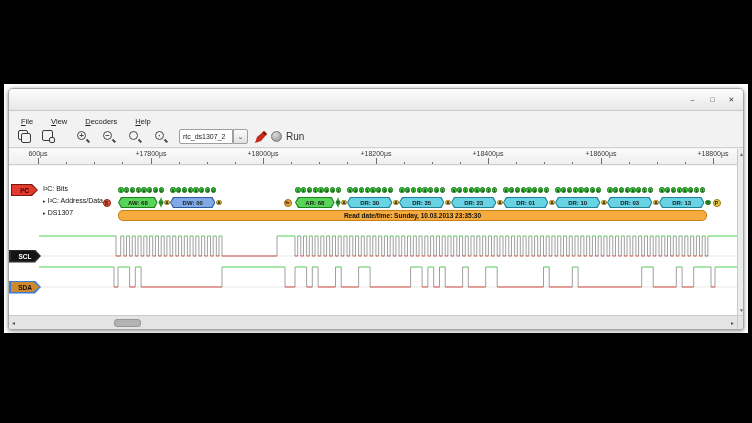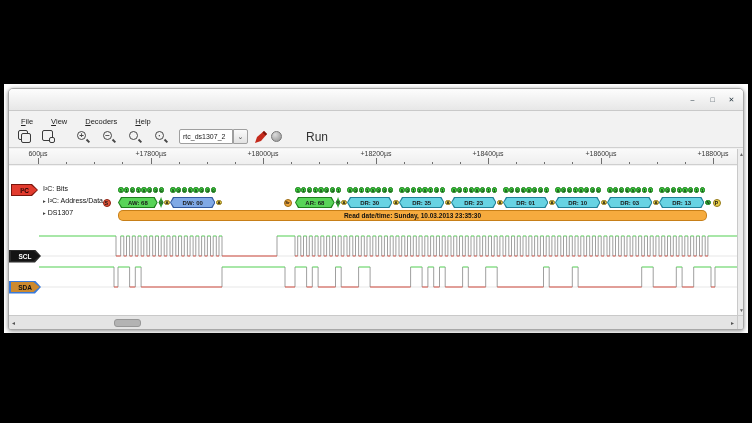--- a/index.html
+++ b/index.html
@@ -22,21 +22,21 @@
   .doc1 { border:1.6px solid #3a3a3a; border-radius:2px; position:absolute; }
   .zoomlens { position:absolute; left:2px; top:2px; width:9px; height:9px; border:1.6px solid #474747; border-radius:50%;
               font-size:8px; line-height:8px; text-align:center; color:#474747; font-weight:bold; }
   .zoomhandle { position:absolute; left:11px; top:11px; width:4px; height:1.8px; background:#474747; transform:rotate(45deg); }
   .combo { position:absolute; left:170px; top:3px; width:54px; height:15px; background:#fff; border:1px solid #9f9f9f; border-radius:2px 0 0 2px;
            font-size:7px; color:#222; line-height:13px; padding-left:3px; white-space:nowrap; overflow:hidden; }
   .combobtn { position:absolute; left:224px; top:3px; width:15px; height:15px; background:linear-gradient(#fafafa,#e2e2e2);
               border:1px solid #9f9f9f; border-radius:0 2px 2px 0; font-size:7px; text-align:center; line-height:14px; color:#444; }
   .runbtn { position:absolute; left:262px; top:2px; height:17px; display:flex; align-items:center; gap:4px; }
   .led { width:11px; height:11px; border-radius:50%; background:radial-gradient(circle at 35% 30%, #dcdcdc, #8f8f8f); border:1px solid #777; }
-  .runlabel { font-size:12px; color:#333;margin-left:20px; }
+  .runlabel { font-size:10px; color:#333; }
   
   .ruler { position:absolute; left:0; top:60px; width:728px; height:16px; background:linear-gradient(#fafafa,#efefef); border-bottom:1px solid #cfcfcf; overflow:hidden; }
   .rlabel { position:absolute; top:1px; transform:translateX(-50%); font-size:7px; color:#3a3a3a; white-space:nowrap; }
   .tick { position:absolute; background:#6e6e6e; width:1px; }
   
   .trace { position:absolute; left:0; top:77px; width:728px; height:149px; background:#fff; overflow:hidden; }
   .declabel { position:absolute; font-size:7px; color:#111; white-space:nowrap; }
   .decarrow { color:#444; font-size:5.5px; margin-right:2px; }
   .annwrap { position:absolute; left:0; top:0; width:728px; height:149px; }
   .hexouter { position:absolute; height:11px; }

